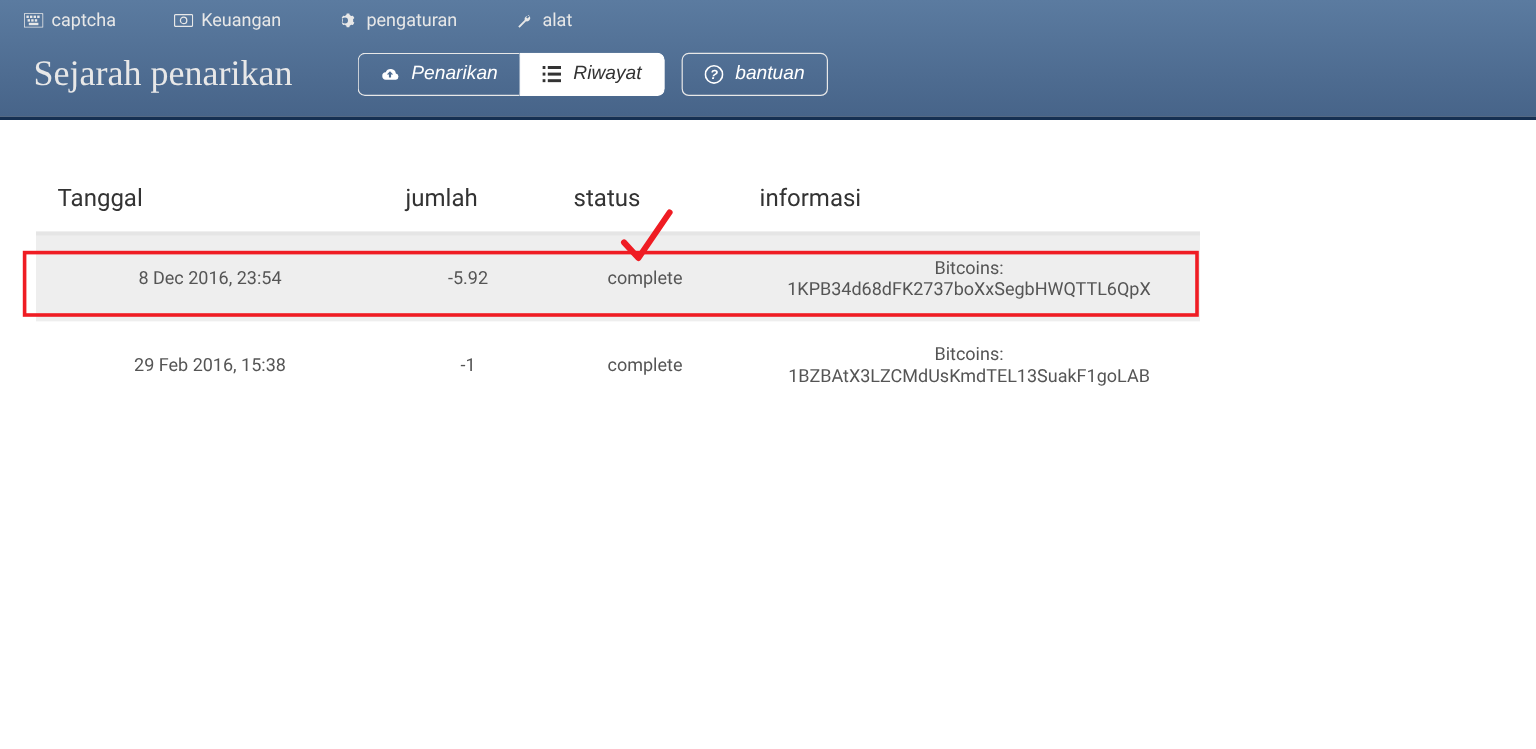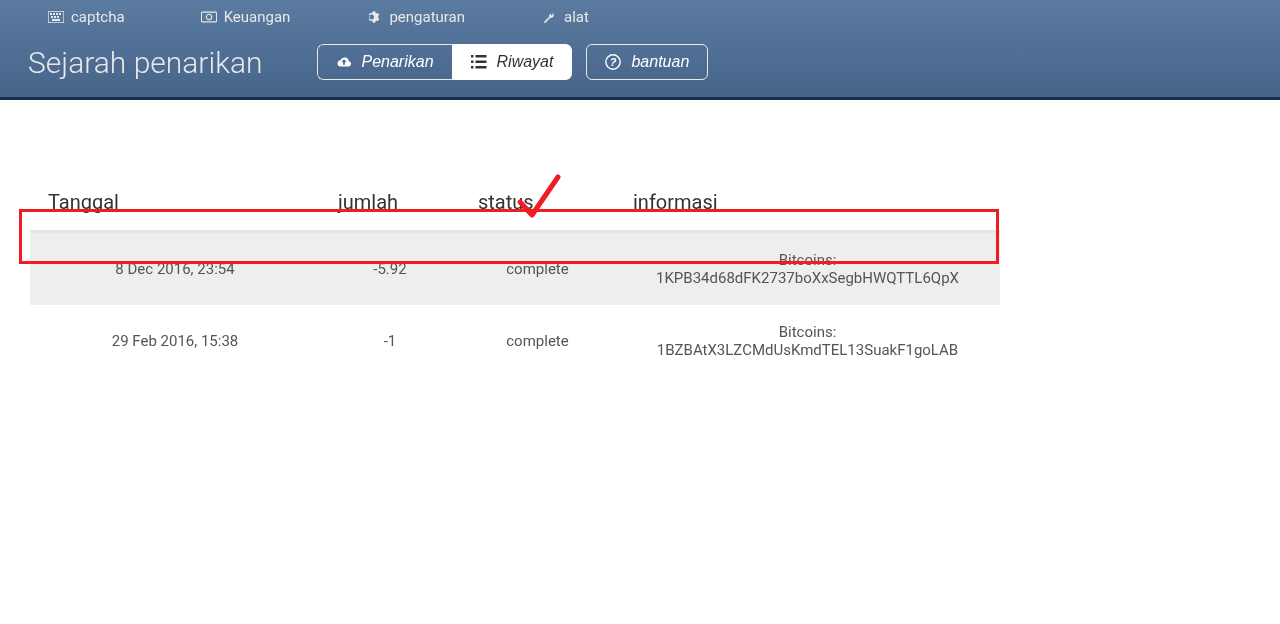--- a/index.html
+++ b/index.html
@@ -22,40 +22,40 @@
       padding: 8px 20px 14px 20px;
       align-items: center;
     }
     .nav-item {
       display: flex;
       align-items: center;
       gap: 7px;
       color: #e8e8e8;
       cursor: pointer;
       font-size: 15px;
-      margin-left: 28px;
     }
     .nav-icon {
       display: inline-flex;
       width: 16px;
       height: 16px;
       align-items: center;
       justify-content: center;
     }
     .title-row {
       display: flex;
       align-items: center;
       gap: 24px;
       padding: 4px 28px 0 28px;
     }
     .page-title {
       font-size: 30px;
       font-weight: 300;
       color: #e8e8e8;
       margin-right: 30px;
+      font-family: Liberation Serif, serif;
     }
     .btn-group {
       display: flex;
       gap: 14px;
       align-items: center;
     }
     .pill-group {
       display: inline-flex;
       border-radius: 6px;
       overflow: hidden;
@@ -91,21 +91,21 @@
       border-color: #fff;
     }
     .btn-icon {
       display: inline-flex;
       width: 16px;
       height: 16px;
       align-items: center;
       justify-content: center;
     }
     .content {
-      padding: 82px 30px 0 30px;
+      padding: 45px 30px 0 30px;
     }
     .table {
       width: 970px;
       border-collapse: collapse;
     }
     .table th {
       text-align: left;
       font-weight: 400;
       color: #333;
       font-size: 20px;

